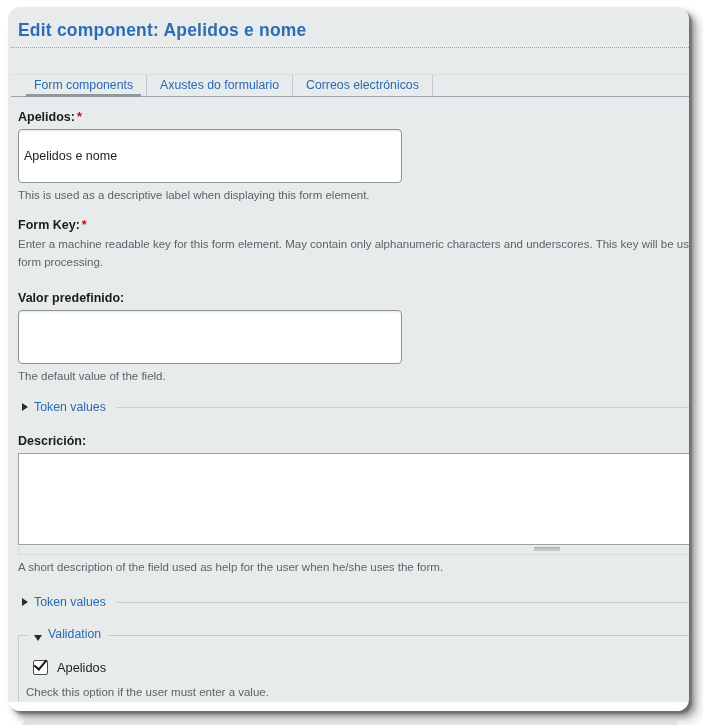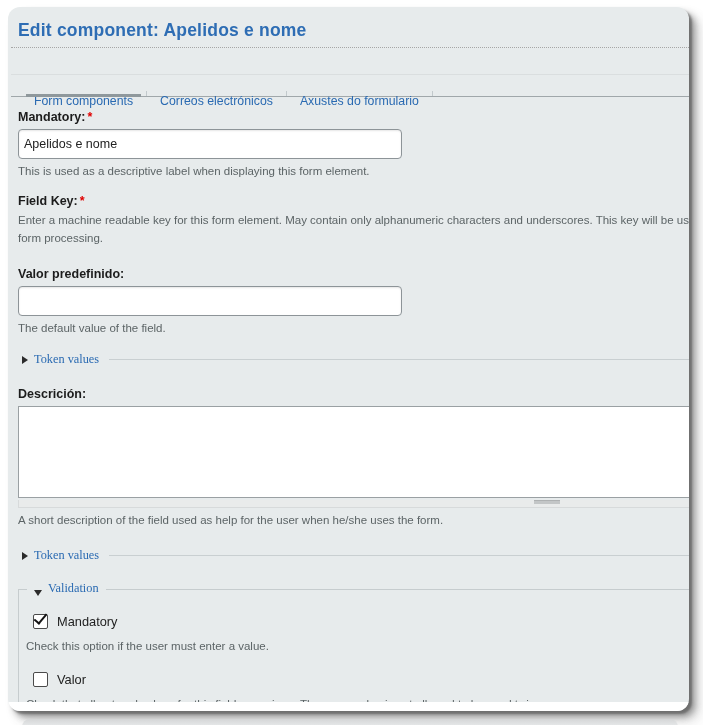--- a/index.html
+++ b/index.html
@@ -24,47 +24,47 @@
   .page-title { font-size:17.5px; font-weight:bold; color:#2e6db4;
                 margin:7px 0 6px 7px; letter-spacing:.2px; }
   .dotted-rule { border-top:1px dotted #a6a6a6; height:0; margin-right:0; }
 
   
   .tab-bar { margin-top:26px; height:21px; display:flex; align-items:stretch;
              border-top:1px solid #dadedf; border-bottom:1px solid #a0a7aa;
              padding-left:10px; font-size:12.3px; }
   .tab { position:relative; display:block; line-height:20px; padding:0 13px;
          color:#2a6ab2; text-decoration:none; border-right:1px solid #c2c9cc;
-         cursor:pointer;margin-top:16px; }
+         cursor:pointer; }
   .tab.active::after { content:""; position:absolute; left:5px; right:5px;
                        bottom:-1px; height:3px; background:#8f989c; }
 
   
   .form { padding:13px 0 0 7px; font-size:12.5px; color:#222; }
   .form-item { margin-bottom:15px; }
   .form-label { display:block; font-weight:bold; font-size:12.5px;
                 color:#1c1c1c; margin-bottom:5px; }
   .req { color:#e00000; font-weight:bold; margin-left:2px; }
   .text-input { display:block; width:372px; height:20px; background:#fff;
-                border:1px solid #8d9498; border-radius:4px; padding:4px 5px;
+                border:1px solid #8d9498; border-radius:4px; padding:16px 5px;
                 font-family:inherit; font-size:12.5px; color:#222;
                 box-shadow: inset 0 1px 2px rgba(0,0,0,.10); }
   .help { font-size:11.5px; color:#5c6466; line-height:15px; margin-top:5px; }
   .nowrap { white-space:nowrap; overflow:hidden; }
   .line2 { margin-top:3px; }
 
   
   .collapsible { display:flex; align-items:center; margin:16px 0 16px 4px; }
   .arrow-right { width:0; height:0; border-left:6px solid #2b2b2b;
                  border-top:4px solid transparent; border-bottom:4px solid transparent;
                  margin-right:6px; }
   .arrow-down { width:0; height:0; border-top:6px solid #2b2b2b;
                 border-left:4px solid transparent; border-right:4px solid transparent;
                 margin-right:6px; }
-  .fieldset-link { color:#2a6ab2; font-size:12.3px; text-decoration:none; cursor:pointer;font-family:Liberation Serif, serif; }
+  .fieldset-link { color:#2a6ab2; font-size:12.3px; text-decoration:none; cursor:pointer; }
   .legend-rule { flex:1; height:0; border-top:1px solid #c9cfd1; margin-left:10px; }
 
   
   .textarea { display:block; width:1058px; height:92px; box-sizing:border-box;
               background:#fff; border:1px solid #9aa0a3; border-radius:0;
               font-family:inherit; font-size:12.5px; padding:2px 4px; resize:none; }
   .grippie { width:1058px; height:8px; box-sizing:border-box; background:#e9ebeb;
              border:1px solid #d7dadb; border-top:none; cursor:s-resize; }
   .grip { width:26px; height:3px; background:#c3c6c7; border-top:1px solid #aeb1b2;
           margin:2px auto 0; }
@@ -94,34 +94,34 @@
 <body>
 
 <div class="card">
   <div class="inner">
 
     <h1 class="page-title">Edit component: Apelidos e nome</h1>
     <div class="dotted-rule"></div>
 
     <div class="tab-bar">
       <a class="tab active">Form components</a>
+      <a class="tab">Axustes do formulario</a>
       <a class="tab">Correos electrónicos</a>
-      <a class="tab">Axustes do formulario</a>
     </div>
 
     <div class="form">
 
       <div class="form-item">
-        <label class="form-label"><span>Mandatory:</span><span class="req">*</span></label>
+        <label class="form-label"><span>Apelidos:</span><span class="req">*</span></label>
         <input class="text-input" type="text" value="Apelidos e nome" style="">
         <div class="help">This is used as a descriptive label when displaying this form element.</div>
       </div>
 
       <div class="form-item">
-        <label class="form-label"><span>Field Key:</span><span class="req">*</span></label>
+        <label class="form-label"><span>Form Key:</span><span class="req">*</span></label>
         <div class="help nowrap">Enter a machine readable key for this form element. May contain only alphanumeric characters and underscores. This key will be used as the name attribute of the form field. This value has no effect on the way data is saved, but may be helpful if doing custom</div>
         <div class="help nowrap line2">form processing.</div>
       </div>
 
       <div class="form-item" style="margin-top:21px;">
         <label class="form-label">Valor predefinido:</label>
         <input class="text-input" type="text" value="" style="">
         <div class="help">The default value of the field.</div>
       </div>
 
@@ -147,21 +147,21 @@
       </div>
 
       <div class="fieldset-open">
         <div class="legend">
           <span class="arrow-down"></span>
           <a class="fieldset-link">Validation</a>
         </div>
 
         <div class="checkbox-row">
           <span class="checkbox checked"></span>
-          <span class="checkbox-label">Mandatory</span>
+          <span class="checkbox-label">Apelidos</span>
         </div>
         <div class="help chk-help">Check this option if the user must enter a value.</div>
 
         <div class="checkbox-row row-gap">
           <span class="checkbox"></span>
           <span class="checkbox-label">Valor</span>
         </div>
         <div class="help chk-help">Check that all entered values for this field are unique. The same value is not allowed to be used twice.</div>
 
       </div>

